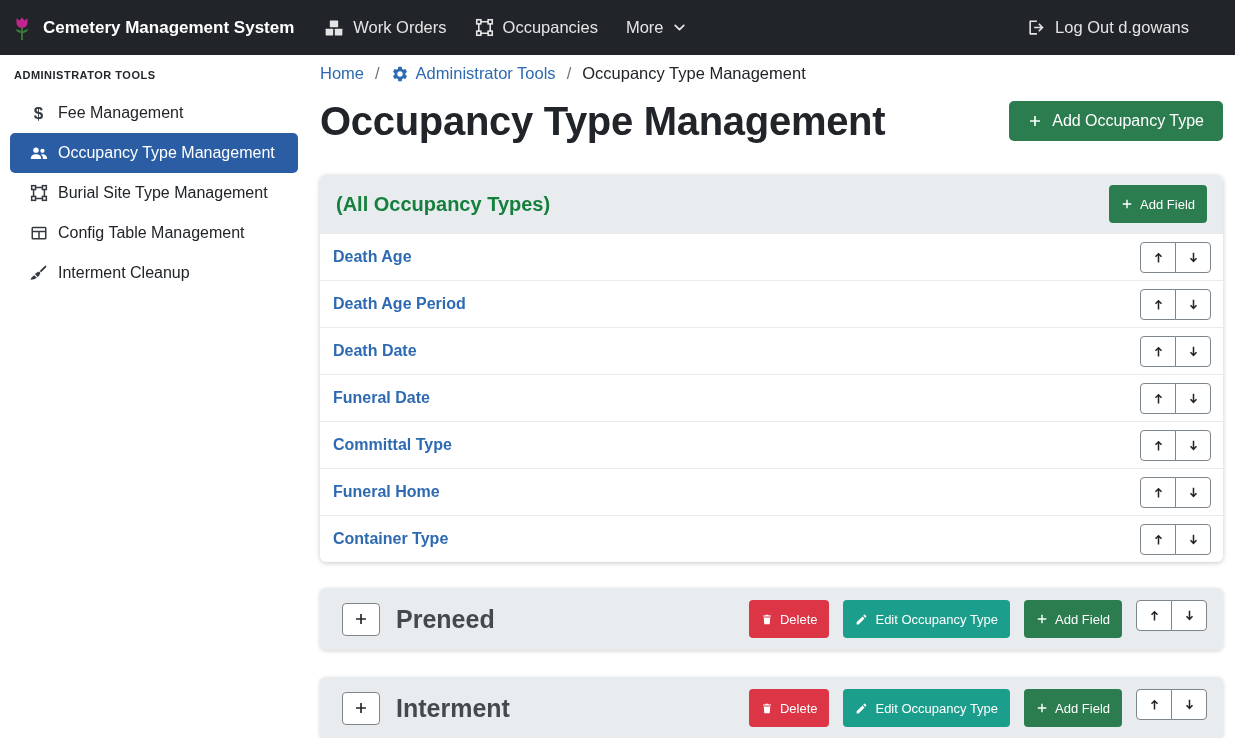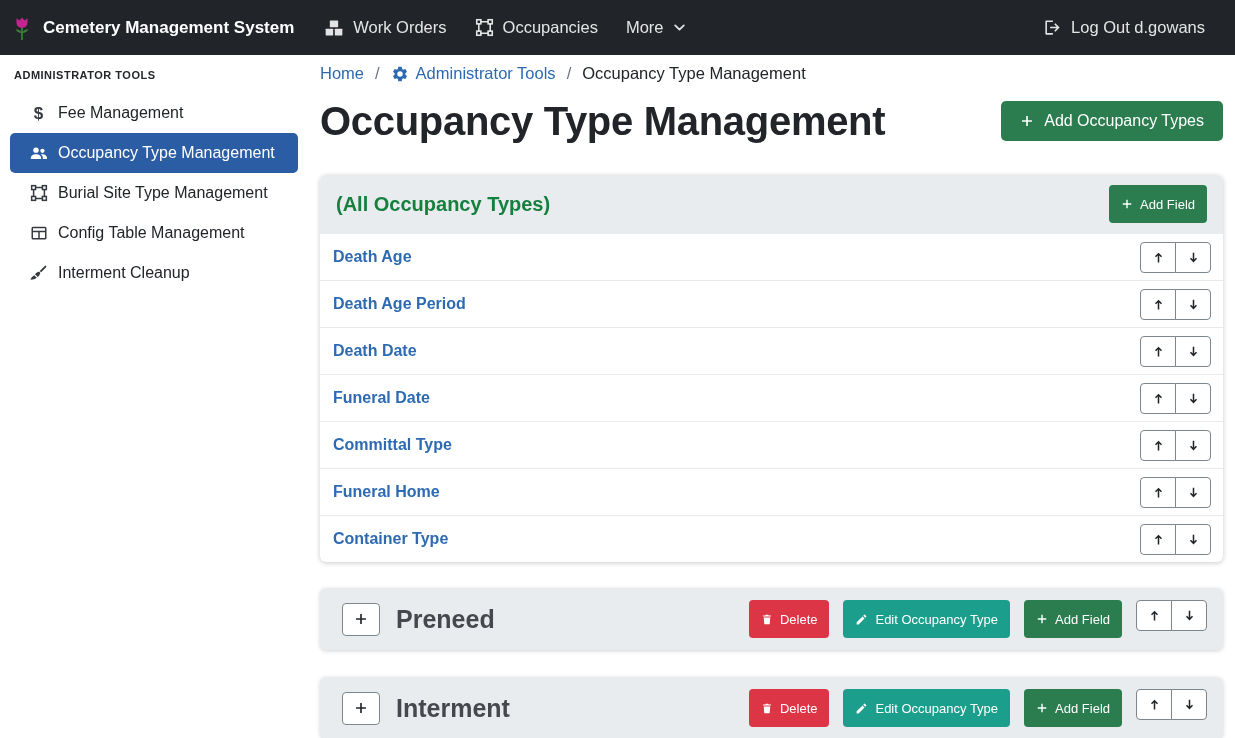--- a/index.html
+++ b/index.html
@@ -9,21 +9,21 @@
   *{box-sizing:border-box;}
   html,body{margin:0;padding:0;}
   body{
     width:1235px;height:738px;overflow:hidden;background:#fff;color:#212529;
     font-family:"Liberation Sans","DejaVu Sans",sans-serif;
   }
   svg{display:block;}
   .icn{display:inline-flex;align-items:center;justify-content:center;flex:none;}
 
   
-  .navbar{height:55px;background:var(--navbar-bg);display:flex;align-items:center;padding:0 16px 0 10px;}
+  .navbar{height:55px;background:var(--navbar-bg);display:flex;align-items:center;padding:0 32px 0 10px;}
   .brand{display:flex;align-items:center;gap:9px;margin-right:6px;cursor:pointer;}
   .brand-text{color:#fff;font-weight:700;font-size:17px;}
   .nav-links{display:flex;align-items:center;margin-left:10px;}
   .nav-item{display:flex;align-items:center;gap:9px;padding:10px 14px;color:rgba(255,255,255,.88);font-size:16.5px;cursor:pointer;text-align:right;}
   .logout{margin-left:auto;}
 
   
   .layout{display:flex;height:683px;}
   .sidebar{width:308px;min-width:308px;padding:12px 10px 0;}
   .sidebar-heading{font-size:11px;font-weight:700;letter-spacing:.5px;text-transform:uppercase;color:#23272b;padding:2px 4px 12px;}
@@ -246,21 +246,21 @@
     </nav>
 
     <div class="title-row">
       <h1>Occupancy Type Management</h1>
       <button class="btn-lg">
         <span class="icn">
             <svg width="14" height="14">
               <use href="#i-plus"></use>
             </svg>
           </span>
-        <span>Add Occupancy Types</span>
+        <span>Add Occupancy Type</span>
       </button>
     </div>
 
     <section class="card">
       <div class="card-header">
         <span class="card-title">(All Occupancy Types)</span>
         <button class="btn btn-success">
           <span class="icn">
               <svg width="12" height="12">
                 <use href="#i-plus"></use>

